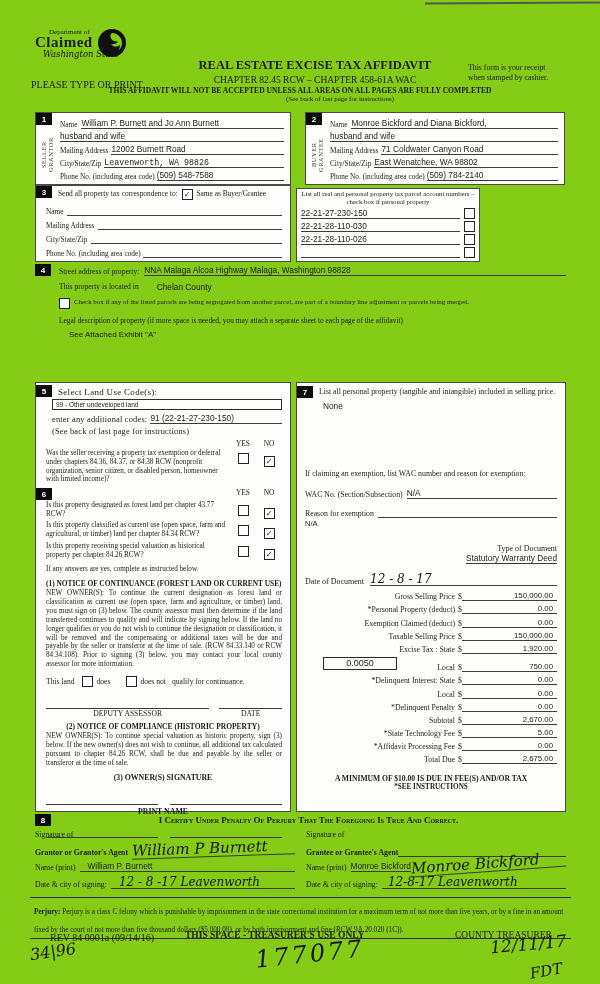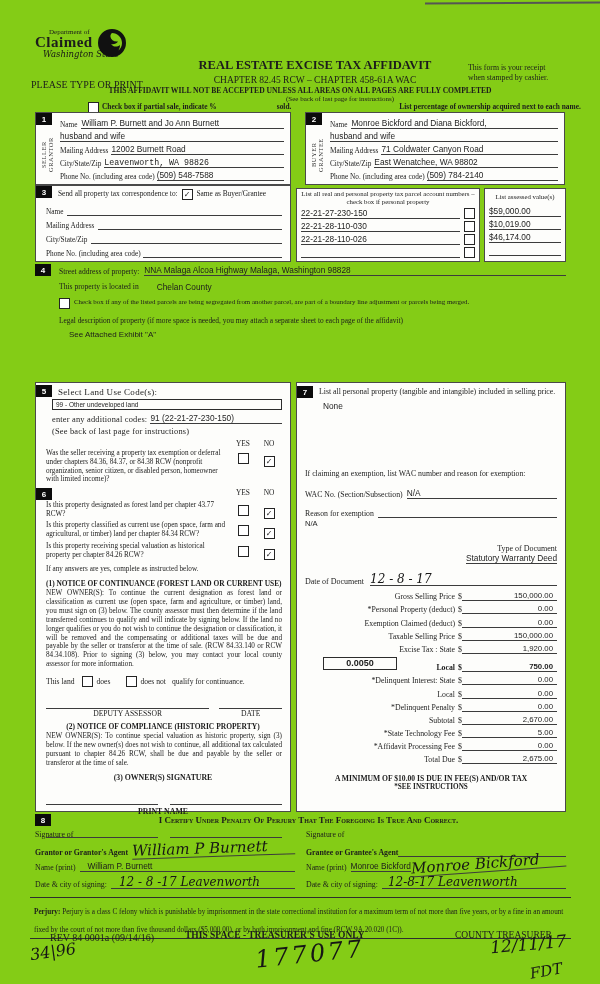--- a/index.html
+++ b/index.html
@@ -54,26 +54,20 @@
     </div>
     <div class="abs" style="left:31px;top:79px;font-size:10px;">PLEASE TYPE OR PRINT</div>
     <div class="abs b c" style="left:150px;top:58px;width:330px;font-size:12.5px;">REAL ESTATE EXCISE TAX AFFIDAVIT</div>
     <div class="abs c" style="left:150px;top:75px;width:330px;font-size:9.5px;">CHAPTER 82.45 RCW – CHAPTER 458-61A WAC</div>
     <div class="abs b c" style="left:30px;top:86px;width:540px;font-size:7.6px;">THIS AFFIDAVIT WILL NOT BE ACCEPTED UNLESS ALL AREAS ON ALL PAGES ARE FULLY COMPLETED</div>
     <div class="abs c" style="left:200px;top:95px;width:280px;font-size:7px;">(See back of last page for instructions)</div>
     <div class="abs" style="left:468px;top:63px;width:112px;font-size:7.8px;line-height:1.3;">
       <div>This form is your receipt</div>
       <div>when stamped by cashier.</div>
     </div>
-    <div class="abs row" style="left:88px;top:102px;width:500px;align-items:flex-start;">
-      <span class="cb"></span>
-      <span class="b" style="font-size:7.4px;margin-left:3px;">Check box if partial sale, indicate %</span>
-      <span class="b" style="font-size:7.4px;margin-left:60px;">sold.</span>
-      <span class="b" style="font-size:7.4px;margin-left:108px;">List percentage of ownership acquired next to each name.</span>
-    </div>
   </div>
 
   <div class="abs box row" style="left:35px;top:112px;width:256px;height:73px;">
     <div style="width:22px;position:relative;flex:none;border-right:0;">
       <div class="tab">1</div>
       <div class="abs row" style="left:4px;top:16px;height:52px;">
         <span class="rot">SELLER</span>
         <span class="rot">GRANTOR</span>
       </div>
     </div>
@@ -173,35 +167,20 @@
     <div class="fl" style="height:13px;">
         <span class="val uline grow">22-21-28-110-026</span>
         <span class="cb" style="margin-left:4px;"></span>
       </div>
     <div class="fl" style="height:13px;">
         <span class="val uline grow"></span>
         <span class="cb" style="margin-left:4px;"></span>
       </div>
   </div>
 
-  <div class="abs box" style="left:484px;top:188px;width:82px;height:74px;padding:1px 4px;">
-    <div class="c" style="font-size:6.8px;padding-top:3px;height:11px;">List assessed value(s)</div>
-    <div class="fl" style="height:13px;">
-        <span class="val uline grow">$59,000.00</span>
-      </div>
-    <div class="fl" style="height:13px;">
-        <span class="val uline grow">$10,019.00</span>
-      </div>
-    <div class="fl" style="height:13px;">
-        <span class="val uline grow">$46,174.00</span>
-      </div>
-    <div class="fl" style="height:13px;">
-        <span class="uline grow" style="height:10px;"></span>
-      </div>
-  </div>
 
   <div class="abs" style="left:35px;top:264px;width:531px;">
     <div class="row" style="align-items:flex-end;">
       <div class="tab">4</div>
       <span class="lab" style="margin-left:8px;font-size:7.6px;">Street address of property:</span>
       <span class="val uline grow" style="margin-left:5px;">NNA Malaga Alcoa Highway Malaga, Washington 98828</span>
     </div>
     <div class="row" style="margin:6px 0 0 24px;font-size:7.6px;">
       <span>This property is located in</span>
       <span class="val" style="margin-left:18px;">Chelan County</span>
@@ -346,21 +325,21 @@
       <div class="mrow">
           <span class="mlab">Taxable Selling Price</span>
           <span class="mdol">$</span>
           <span class="mline">150,000.00</span>
         </div>
       <div class="mrow">
           <span class="mlab">Excise Tax : State</span>
           <span class="mdol">$</span>
           <span class="mline">1,920.00</span>
         </div>
-      <div class="mrow" style="height:15px;font-weight:bold;">
+      <div class="mrow" style="height:15px;">
         <span class="abs box val c" style="left:18px;top:0px;width:74px;height:13px;font-size:9px;border-color:#2c2c2c;">0.0050</span>
         <span class="mlab">Local</span>
           <span class="mdol">$</span>
           <span class="mline">750.00</span>
         </div>
       <div class="mrow">
           <span class="mlab">*Delinquent Interest: State</span>
           <span class="mdol">$</span>
           <span class="mline">0.00</span>
         </div>

